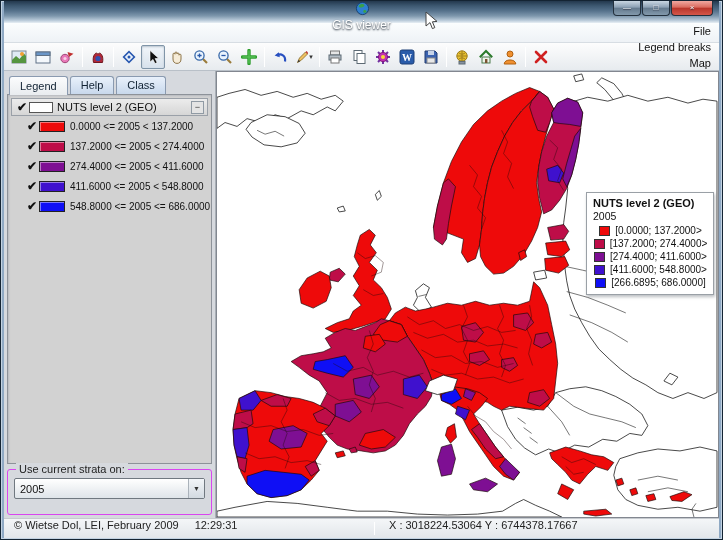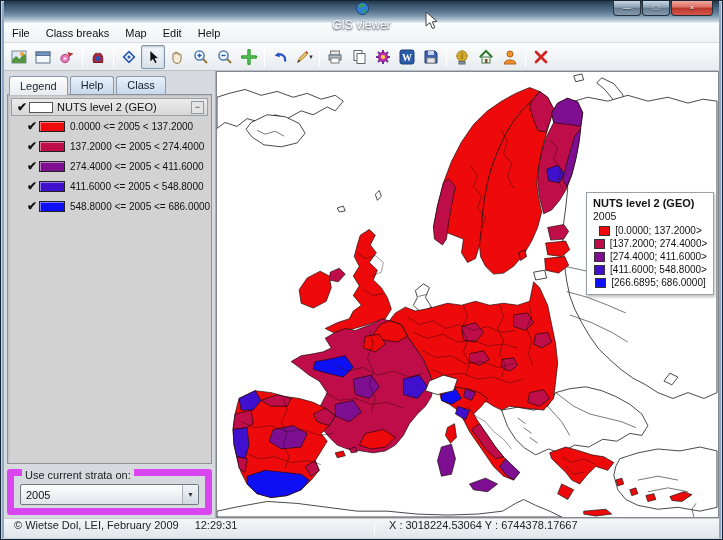--- a/index.html
+++ b/index.html
@@ -13,22 +13,22 @@
   .titleicon { width:15px; height:15px; margin:0 5px 2px 6px; flex:0 0 auto; }
   .titletext { color:#ffffff; font-size:12px; text-shadow:0 1px 2px #0a1826; margin-bottom:2px; }
   .winbtns { position:absolute; right:6px; top:0; display:flex; }
   .wbtn { width:28px; height:15px; font-size:8px; line-height:13px; text-align:center; color:#fff;
     border:1px solid #23303d; border-top:none; border-radius:0 0 4px 4px; margin-left:1px;
     background:linear-gradient(180deg,#c9d6e2 0%,#8ba0b4 45%,#5f7档 50%,#72899d 100%);
     background:linear-gradient(180deg,#c9d6e2 0%,#8ba0b4 45%,#64798d 50%,#8299ac 100%);
     text-shadow:0 1px 1px #223; cursor:default; }
   .wbtn.close { width:42px; background:linear-gradient(180deg,#f0a8a0 0%,#d96a5e 45%,#b8352a 50%,#d4574a 100%); }
   
-  .menubar { height:20px; background:linear-gradient(180deg,#fbfdfe,#eef2f6); display:flex; align-items:center;
-    border-bottom:1px solid #d7dde3; font-size:11px; color:#111; }
+  .menubar { height:20px; background:linear-gradient(180deg,#fbfdfe,#eef2f6); display:flex; align-items:flex-end;
+    border-bottom:1px solid #d7dde3; font-size:11px; color:#111;flex-direction:column; }
   .menu-item { padding:2px 8px; cursor:default; }
   
   .toolbar { height:28px; background:linear-gradient(180deg,#fdfdfd,#e7ebef); border-bottom:1px solid #b9c0c8;
     display:flex; align-items:center; padding-left:3px; }
   .tbtn { width:24px; height:24px; display:flex; align-items:center; justify-content:center; border:1px solid transparent; border-radius:2px; }
   .tbtn.pressed { border:1px solid #8095a8; background:linear-gradient(180deg,#f2f6fa,#d8e2ec); box-shadow:inset 0 1px 2px #b6c2ce; }
   .tsep { width:1px; height:20px; background:#c3c9cf; border-right:1px solid #fff; margin:0 3px; }
   .caret { font-size:7px; color:#333; margin-left:1px; }
   
   .main { display:flex; height:447px; background:#d6d9de; }
@@ -41,21 +41,21 @@
   .layer-row { display:flex; align-items:center; height:18px; border:1px solid #9aa0a8;
     background:linear-gradient(180deg,#ececec,#d6d6d6); padding:0 3px; }
   .chk { font-size:12px; font-weight:bold; color:#111; width:14px; text-align:center; flex:0 0 auto; cursor:default; }
   .layer-swatch { width:24px; height:11px; background:#fff; border:1px solid #555; box-shadow:inset 1px 1px 0 #fff; margin-right:4px; flex:0 0 auto; }
   .layer-label { font-size:11px; color:#111; flex:1; white-space:nowrap; overflow:hidden; }
   .collapse-btn { width:13px; height:13px; font-size:9px; line-height:11px; text-align:center; color:#333;
     border:1px solid #909aa4; background:#e4e4e4; flex:0 0 auto; }
   .class-row { display:flex; align-items:center; height:20px; padding-left:14px; }
   .class-swatch { width:26px; height:11px; border:1px solid #222; box-shadow:inset 1px 1px 0 rgba(255,255,255,.45); margin-right:5px; flex:0 0 auto; }
   .class-label { font-size:10px; color:#111; white-space:nowrap; }
-  .stratabox { flex:0 0 auto; border:7px solid #d946ef; border-radius:3px; margin-top:5px; padding:8px 6px 7px 6px; position:relative; height:46px; }
+  .stratabox { flex:0 0 auto; border:1px solid #d946ef; border-radius:3px; margin-top:5px; padding:8px 6px 7px 6px; position:relative; height:46px; }
   .strata-label { position:absolute; top:-7px; left:8px; background:#d6d9de; font-size:11px; color:#222; padding:0 3px; }
   .combo { display:flex; align-items:center; height:21px; border:1px solid #707880; border-radius:2px;
     background:linear-gradient(180deg,#ffffff,#dfe4e9); cursor:default; }
   .combo-value { flex:1; font-size:11px; padding-left:5px; color:#111; }
   .combo-arrow { width:16px; height:100%; display:flex; align-items:center; justify-content:center;
     font-size:7px; color:#333; border-left:1px solid #aab2ba; background:linear-gradient(180deg,#f2f5f8,#d3dae1); }
   
   .map { flex:1; position:relative; background:#ffffff; border:1px solid #828790; overflow:hidden; }
   .map svg.europe { display:block; width:100%; height:100%; }
   .maplegend { position:absolute; top:120px; right:4px; width:128px; background:#fff; border:1px solid #9aa0a6;
@@ -90,21 +90,21 @@
     <span class="titletext">GIS viewer</span>
     <div class="winbtns">
       <div class="wbtn">—</div>
       <div class="wbtn">□</div>
       <div class="wbtn close">×</div>
     </div>
   </div>
 
   <div class="menubar">
     <span class="menu-item">File</span>
-    <span class="menu-item">Class breaks</span>
+    <span class="menu-item">Legend breaks</span>
     <span class="menu-item">Map</span>
     <span class="menu-item">Edit</span>
     <span class="menu-item">Help</span>
   </div>
 
   <div class="toolbar">
     <div class="tbtn">
       <svg class="icon16" width="16" height="16">
         <rect x="1" y="2" width="14" height="12" fill="#dfeaf5" stroke="#7a8894"></rect>
         <path d="M1,11 l4,-4 3.5,3 4.5,-5.5 2,2.5 v7 h-14 z" fill="#55953f"></path>

